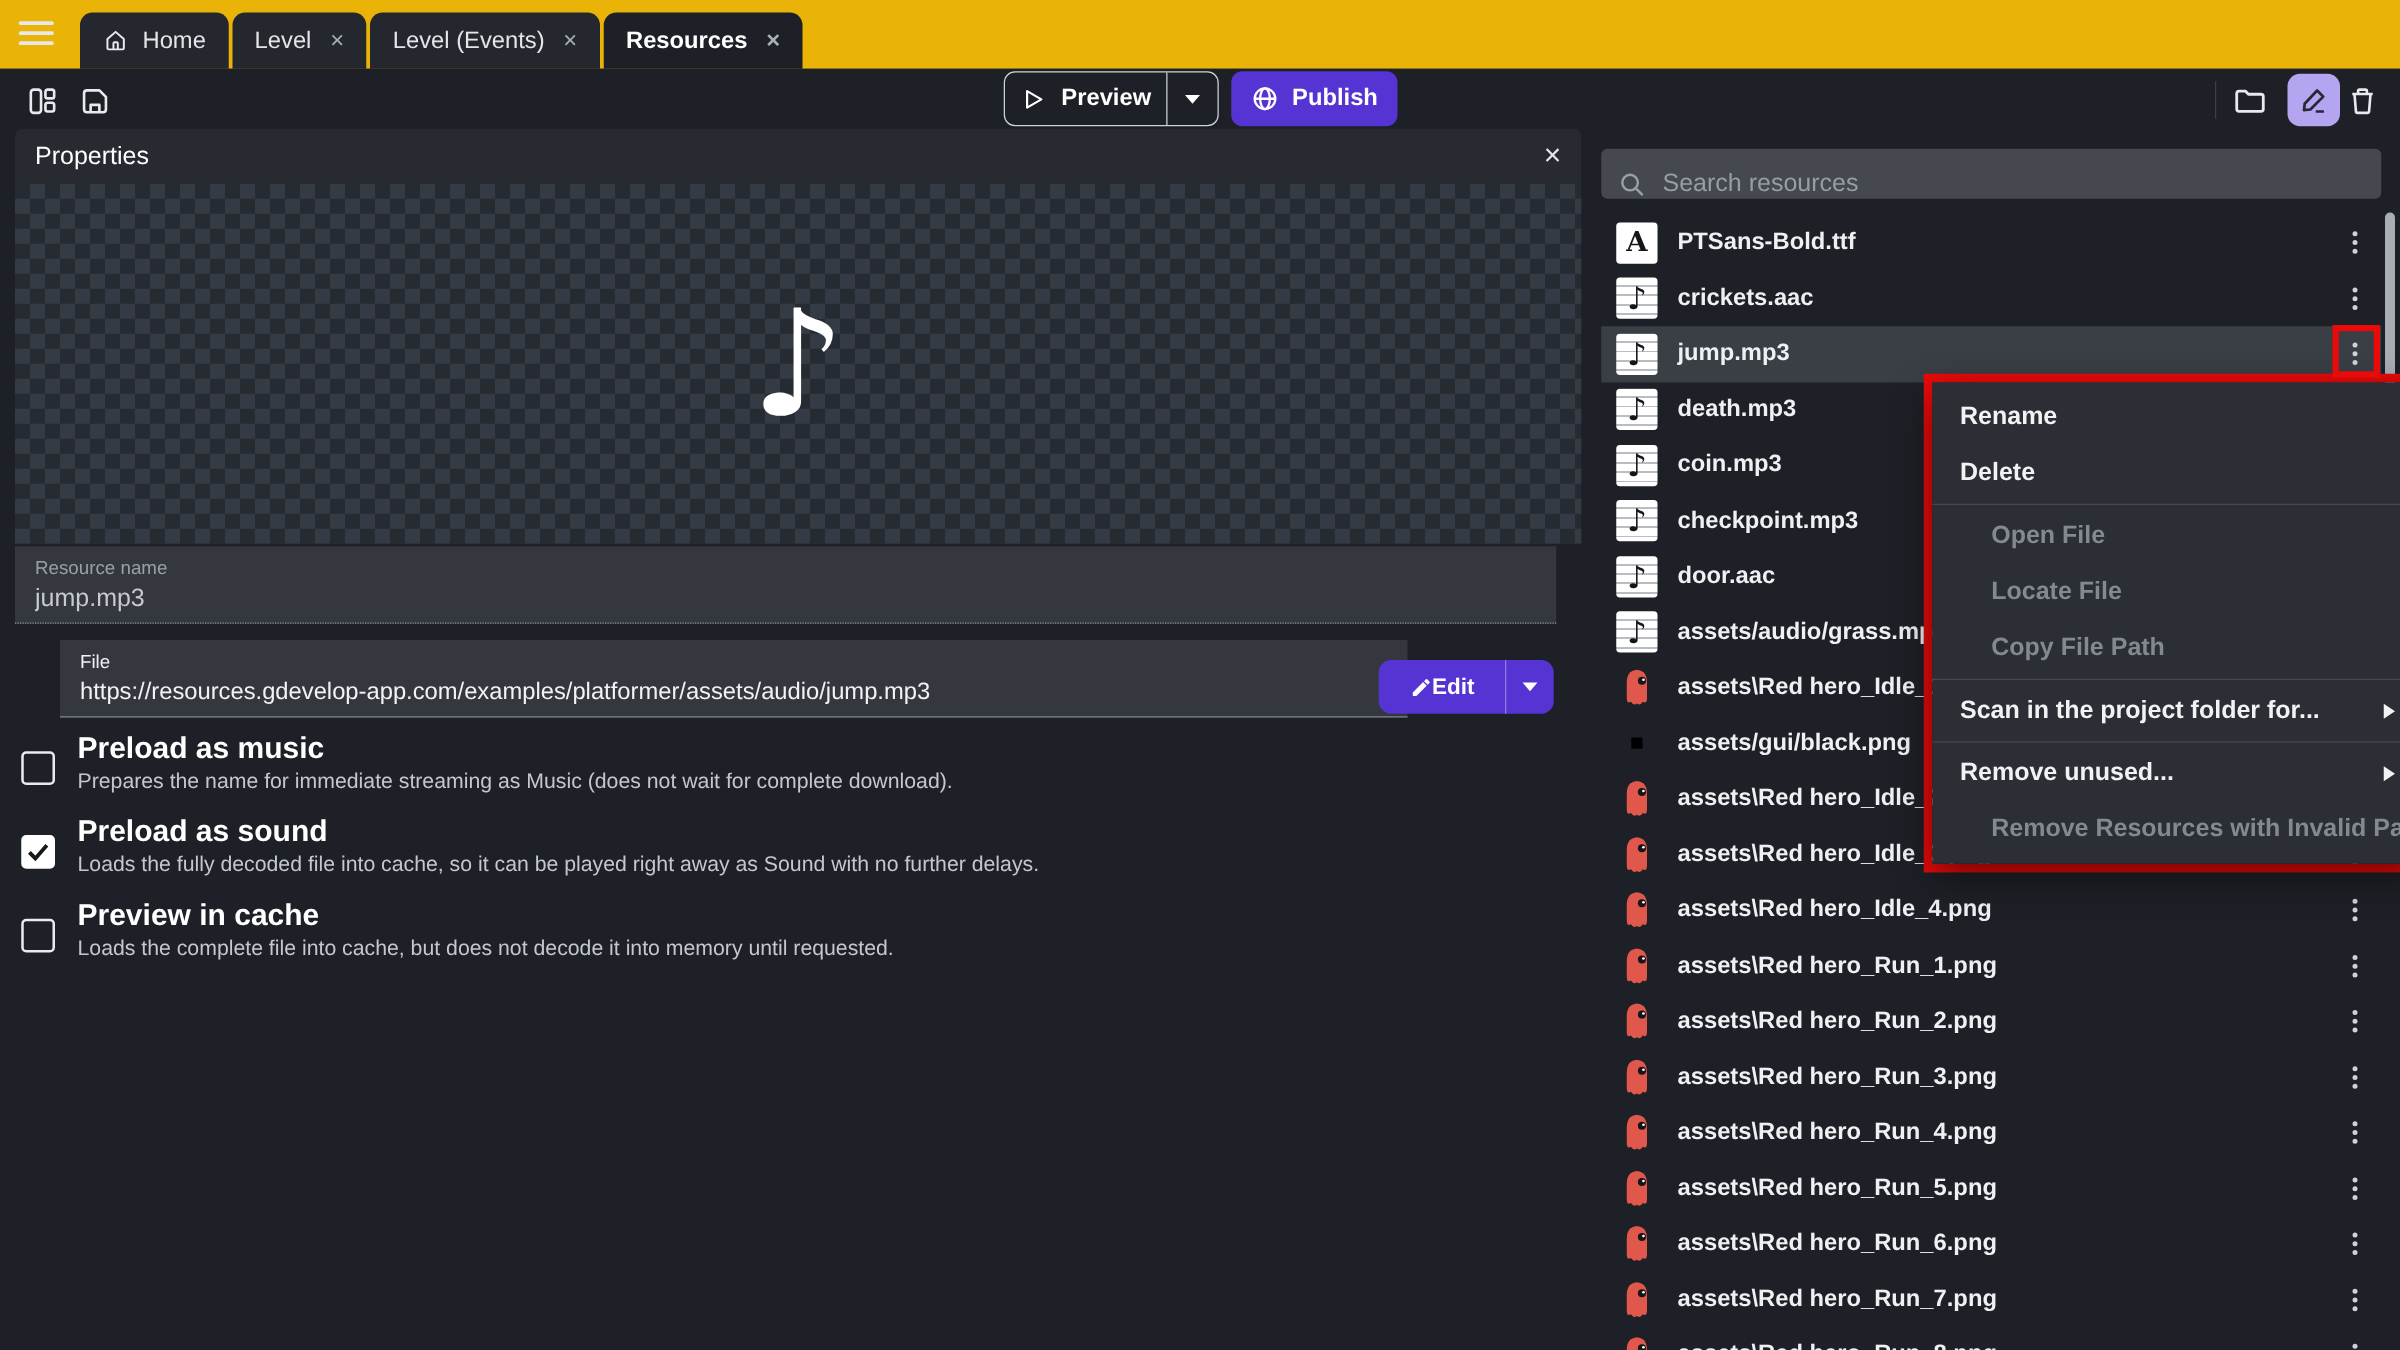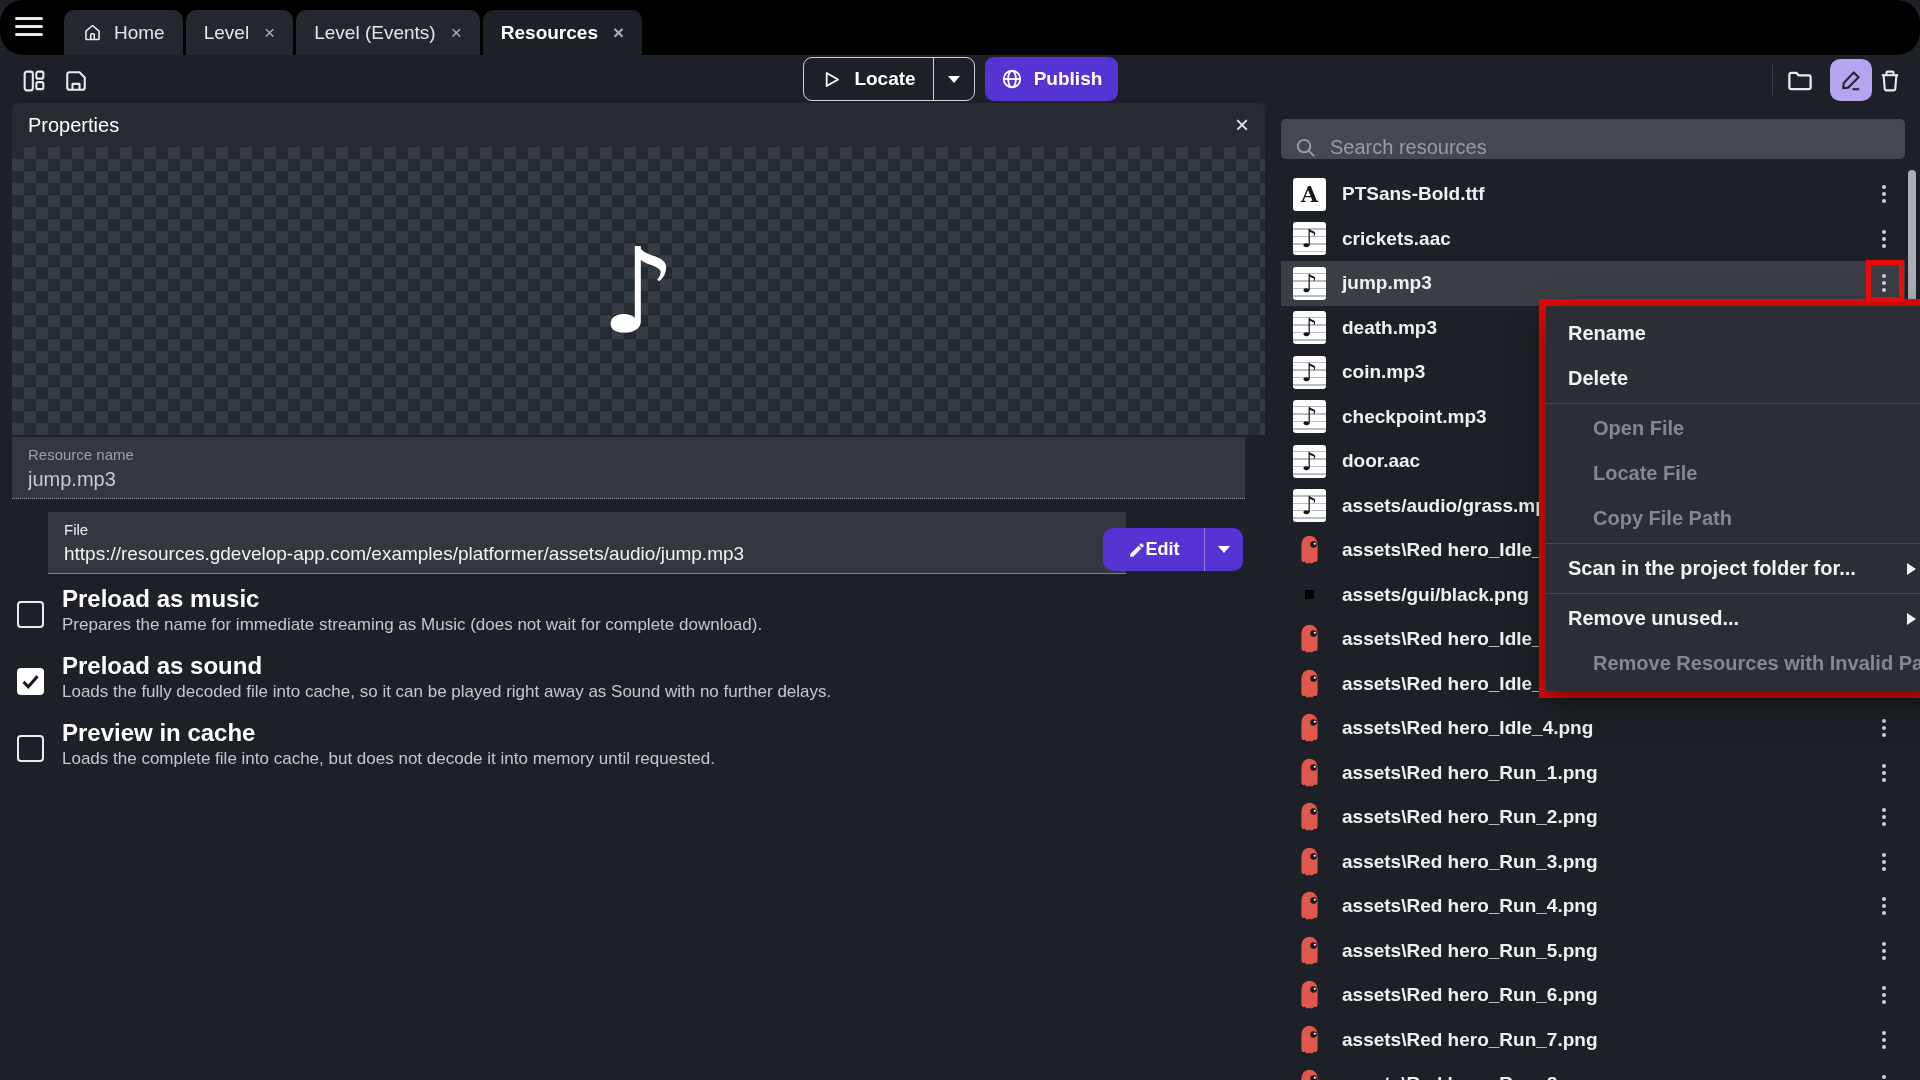--- a/index.html
+++ b/index.html
@@ -1,20 +1,20 @@
 <!DOCTYPE html>
 <html><head>
 <meta charset="utf-8">
 <style>
   * { margin:0; padding:0; box-sizing:border-box; }
   html,body { width:1920px; height:1080px; overflow:hidden; background:#1d2026;
               font-family:"Liberation Sans","DejaVu Sans",sans-serif; }
 
   
-  .tabbar { position:absolute; left:0; top:0; width:1920px; height:55px; background:#000000;border-radius:23px; }
+  .tabbar { position:absolute; left:0; top:0; width:1920px; height:55px; background:#eab308; }
   .hamburger { position:absolute; left:15px; top:17px; width:28px; cursor:pointer; }
   .hamburger span { display:block; width:28px; height:3px; background:#e6e8ea; border-radius:2px; margin-bottom:5px; }
   .tabs { position:absolute; left:64px; top:10px; height:45px; display:flex; gap:3px; }
   .tab { height:45px; display:flex; align-items:center; gap:11px; padding:0 18px;
          background:#24272d; color:#e3e5e9; font-size:19px; border-radius:10px 10px 0 0; cursor:pointer; }
   .tab.active { background:#1d2026; color:#fff; font-weight:bold; }
   .tab .close { font-size:19px; color:#aab0b8; margin-left:4px; line-height:1; }
 
   
   .toolbar { position:absolute; left:0; top:55px; width:1920px; height:50px; background:#1d2026; }
@@ -136,21 +136,21 @@
       <path d="M4.5 6.5 Q4.5 4.5 6.5 4.5 H15 L19.5 9 V17.5 Q19.5 19.5 17.5 19.5 H6.5 Q4.5 19.5 4.5 17.5 Z"></path>
         <path d="M9 19.5 V14.5 H15 V19.5"></path>
       </svg>
   </div>
 
   <div class="preview-btn">
     <div class="pb-main">
       <svg width="21" height="21" viewBox="0 0 24 24" fill="none" stroke="#fff" stroke-width="2" stroke-linejoin="round">
           <path d="M6.5 4.5 L19.5 12 L6.5 19.5 Z"></path>
         </svg>
-      <span>Locate</span>
+      <span>Preview</span>
     </div>
     <div class="pb-sep"></div>
     <div class="pb-caret">
         <span class="caret-down"></span>
       </div>
   </div>
 
   <div class="publish-btn">
     <svg width="22" height="22" viewBox="0 0 24 24" fill="none" stroke="#fff" stroke-width="2">
       <circle cx="12" cy="12" r="9"></circle>

